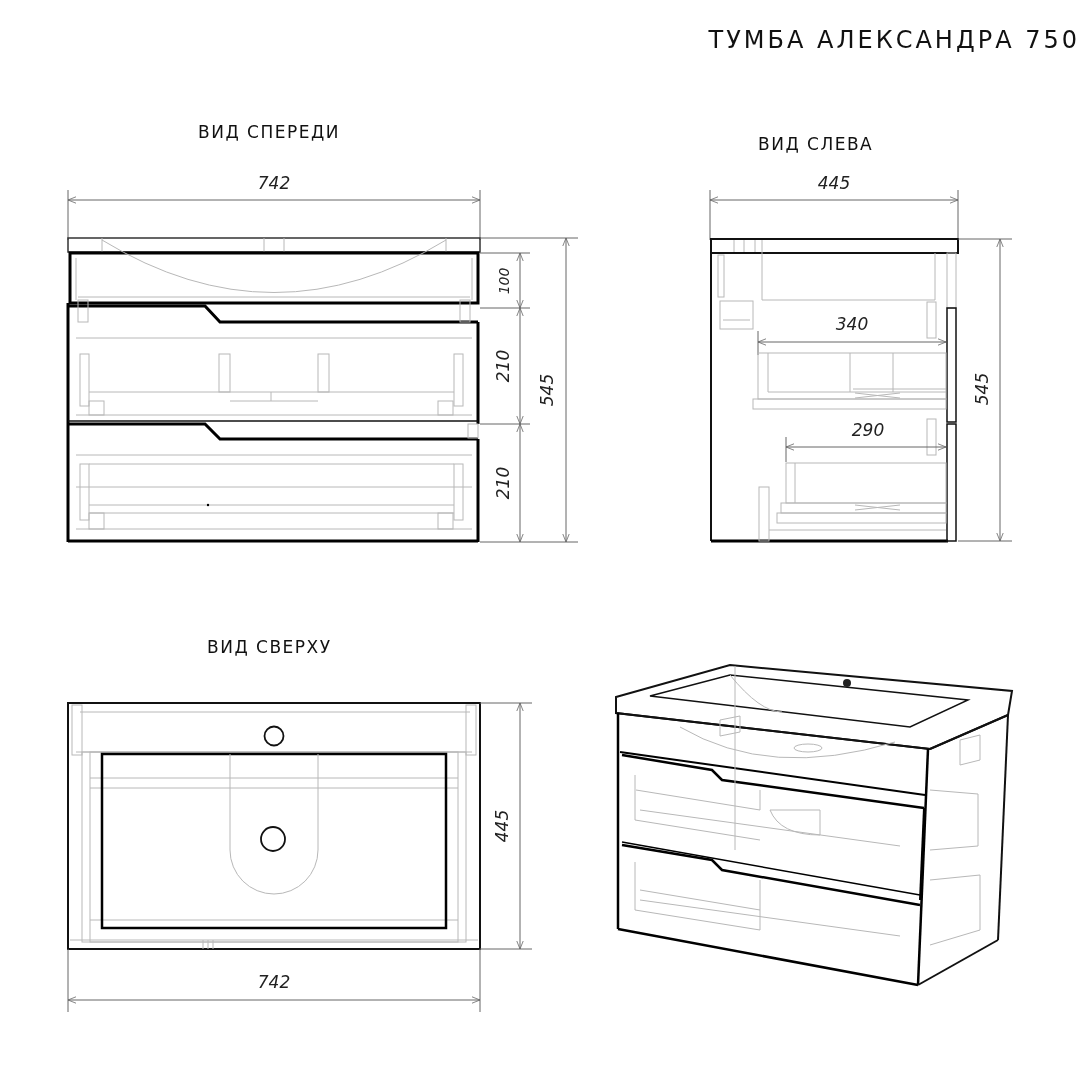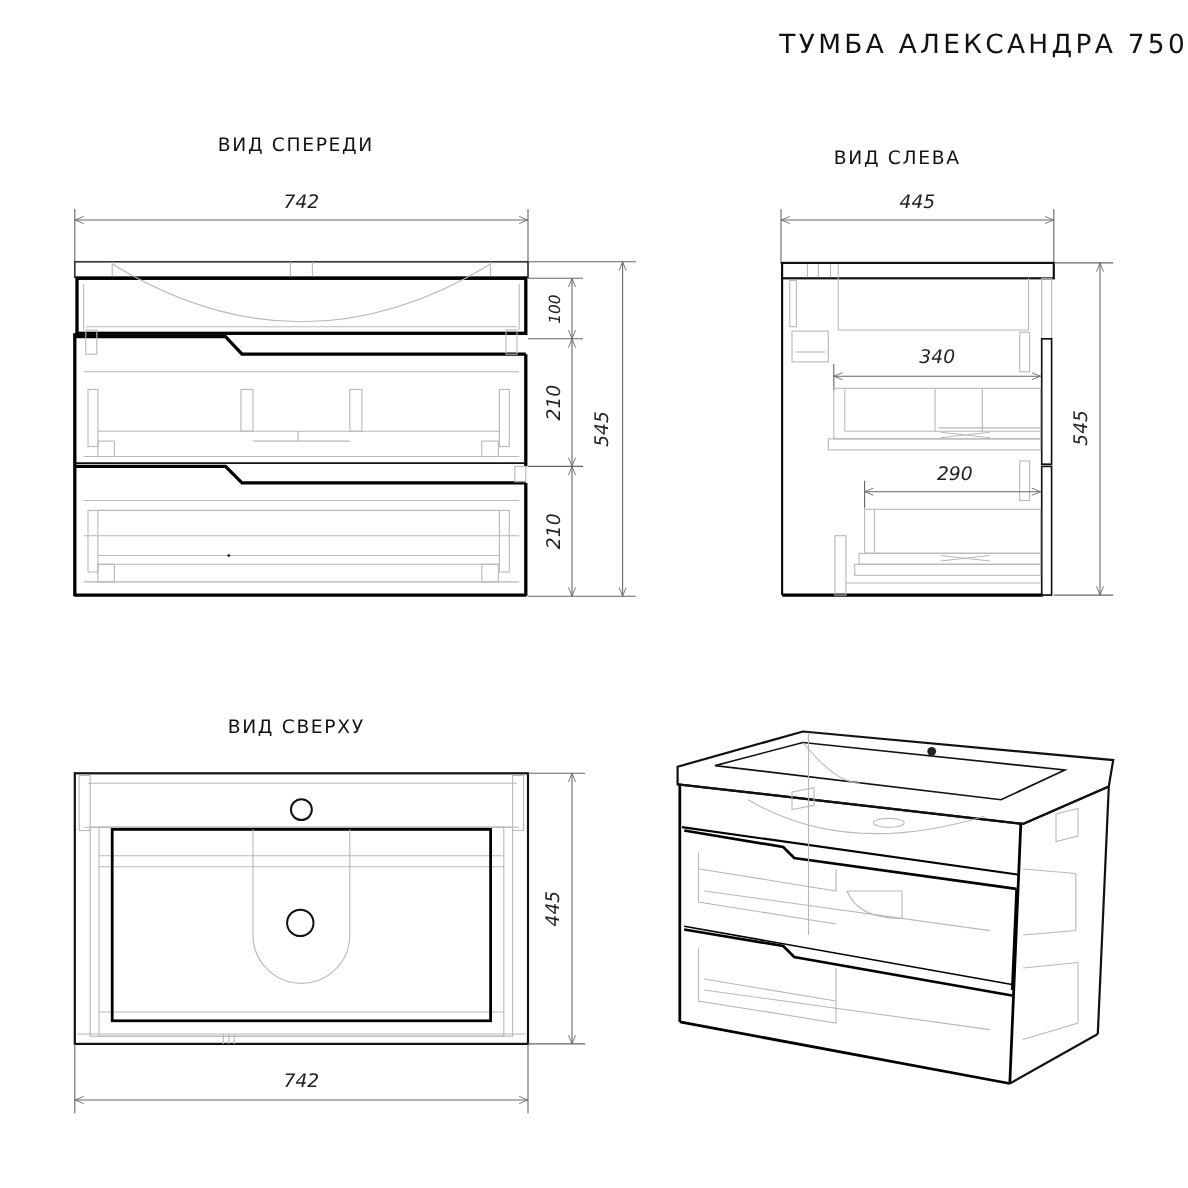--- a/index.html
+++ b/index.html
@@ -13,21 +13,21 @@
   .thick { stroke: #000; stroke-width: 3; fill: none; }
   .med { stroke: #111; stroke-width: 2; fill: none; }
   .dimline { stroke: #666; stroke-width: 1; fill: none; }
 </style>
 </head>
 <body>
 
 <div class="title">ТУМБА АЛЕКСАНДРА 750</div>
 <div class="view-label" style="left:198px; top:122px;">ВИД СПЕРЕДИ</div>
 <div class="view-label" style="left:758px; top:122px;margin-top:12px;">ВИД СЛЕВА</div>
-<div class="view-label" style="left:207px; top:651px;">ВИД СВЕРХУ</div>
+<div class="view-label" style="left:207px; top:637px;">ВИД СВЕРХУ</div>
 
 <svg class="drawing" width="1080" height="1080" viewBox="0 0 1080 1080">
   <defs>
     <marker id="arr" viewBox="0 0 10 10" refX="10" refY="5" markerWidth="12" markerHeight="8" orient="auto-start-reverse">
       <path d="M0,1 L10,5 L0,9" fill="none" stroke="#666" stroke-width="1"></path>
     </marker>
   </defs>
 
   <g>
 

